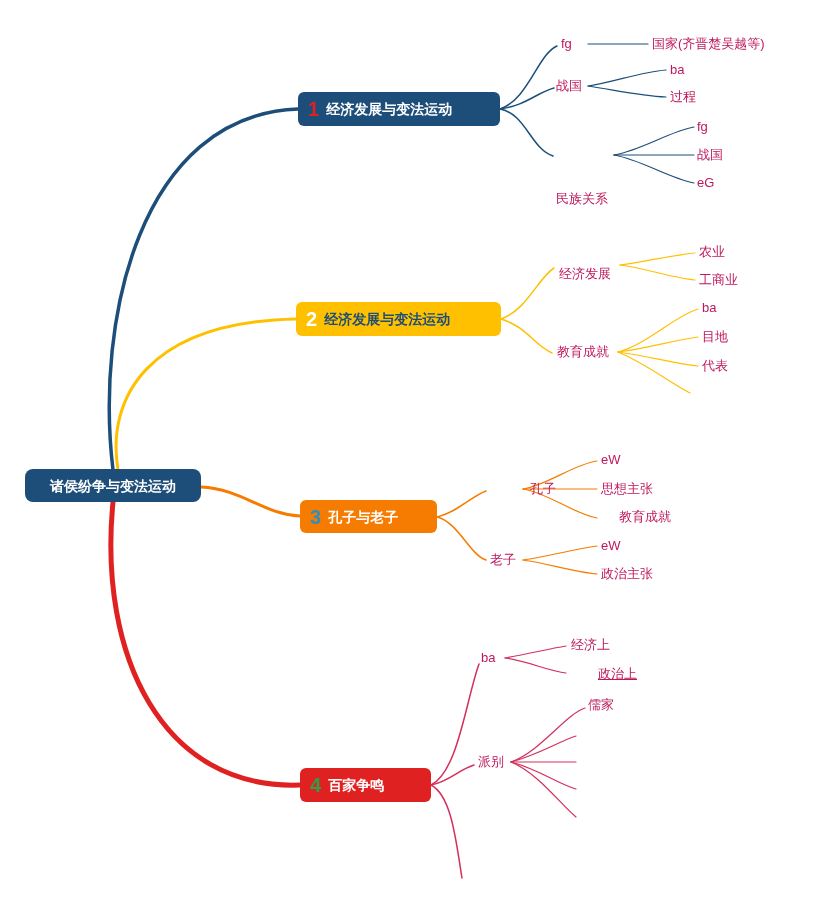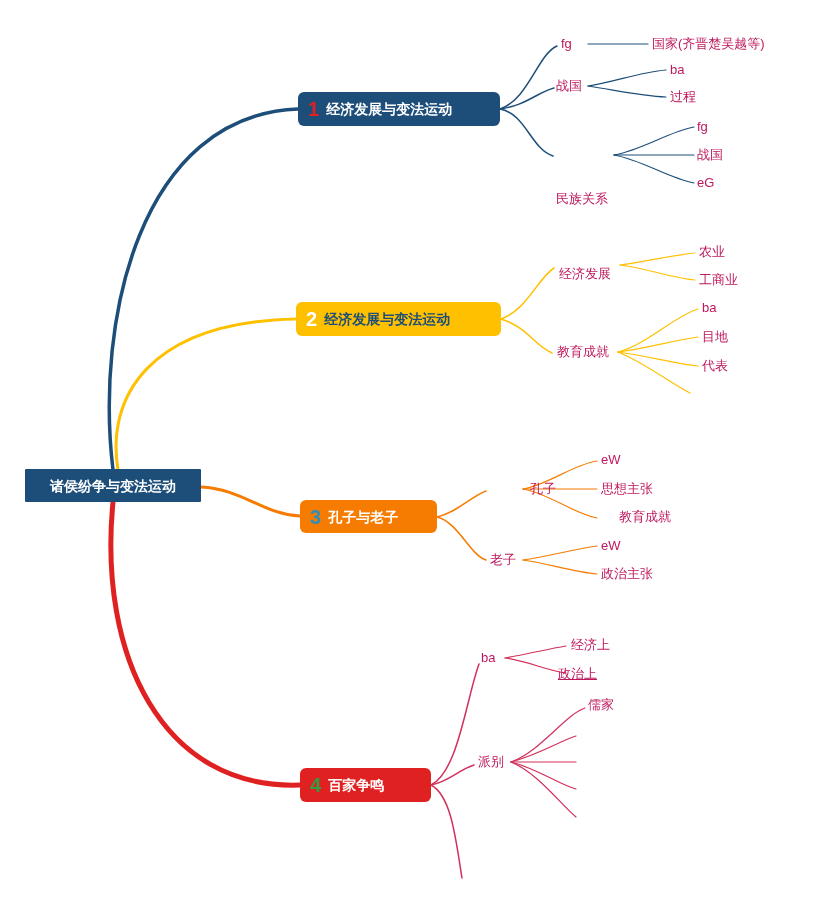--- a/index.html
+++ b/index.html
@@ -24,21 +24,21 @@
     border-radius:6px;
     font-weight:bold;font-size:14px;
     white-space:nowrap;
     cursor:default;
   }
   .root-box{
     position:absolute;
     display:flex;align-items:center;justify-content:center;
     box-sizing:border-box;
     padding:0 12px;
-    border-radius:1px;
+    border-radius:8px;
     background:#1d4e79;color:#ffffff;
     font-weight:bold;font-size:14px;
     white-space:nowrap;
   }
   .num{font-size:20px;font-weight:bold;line-height:1;}
   .lbl{line-height:1;}
 
   .txt{
     position:absolute;
     font-size:13px;line-height:16px;
@@ -140,17 +140,17 @@
   <div class="txt" style="left:490px;top:481px;margin-left:40px;">孔子</div>
   <div class="txt" style="left:601px;top:452px;">eW</div>
   <div class="txt" style="left:601px;top:481px;">思想主张</div>
   <div class="txt" style="left:619px;top:510px;font-family:Liberation Mono, monospace;">教育成就</div>
   <div class="txt" style="left:490px;top:552px;">老子</div>
   <div class="txt" style="left:601px;top:538px;">eW</div>
   <div class="txt" style="left:601px;top:566px;">政治主张</div>
 
   <div class="txt" style="left:481px;top:650px;">ba</div>
   <div class="txt" style="left:571px;top:637px;">经济上</div>
-  <div class="txt" style="left:558px;top:666px;text-decoration:underline;">政治上</div>
+  <div class="txt" style="left:598px;top:666px;text-decoration:underline;">政治上</div>
   <div class="txt" style="left:478px;top:754px;">派别</div>
   <div class="txt" style="left:588px;top:697px;">儒家</div>
 
 </div>
 
 </body></html>

